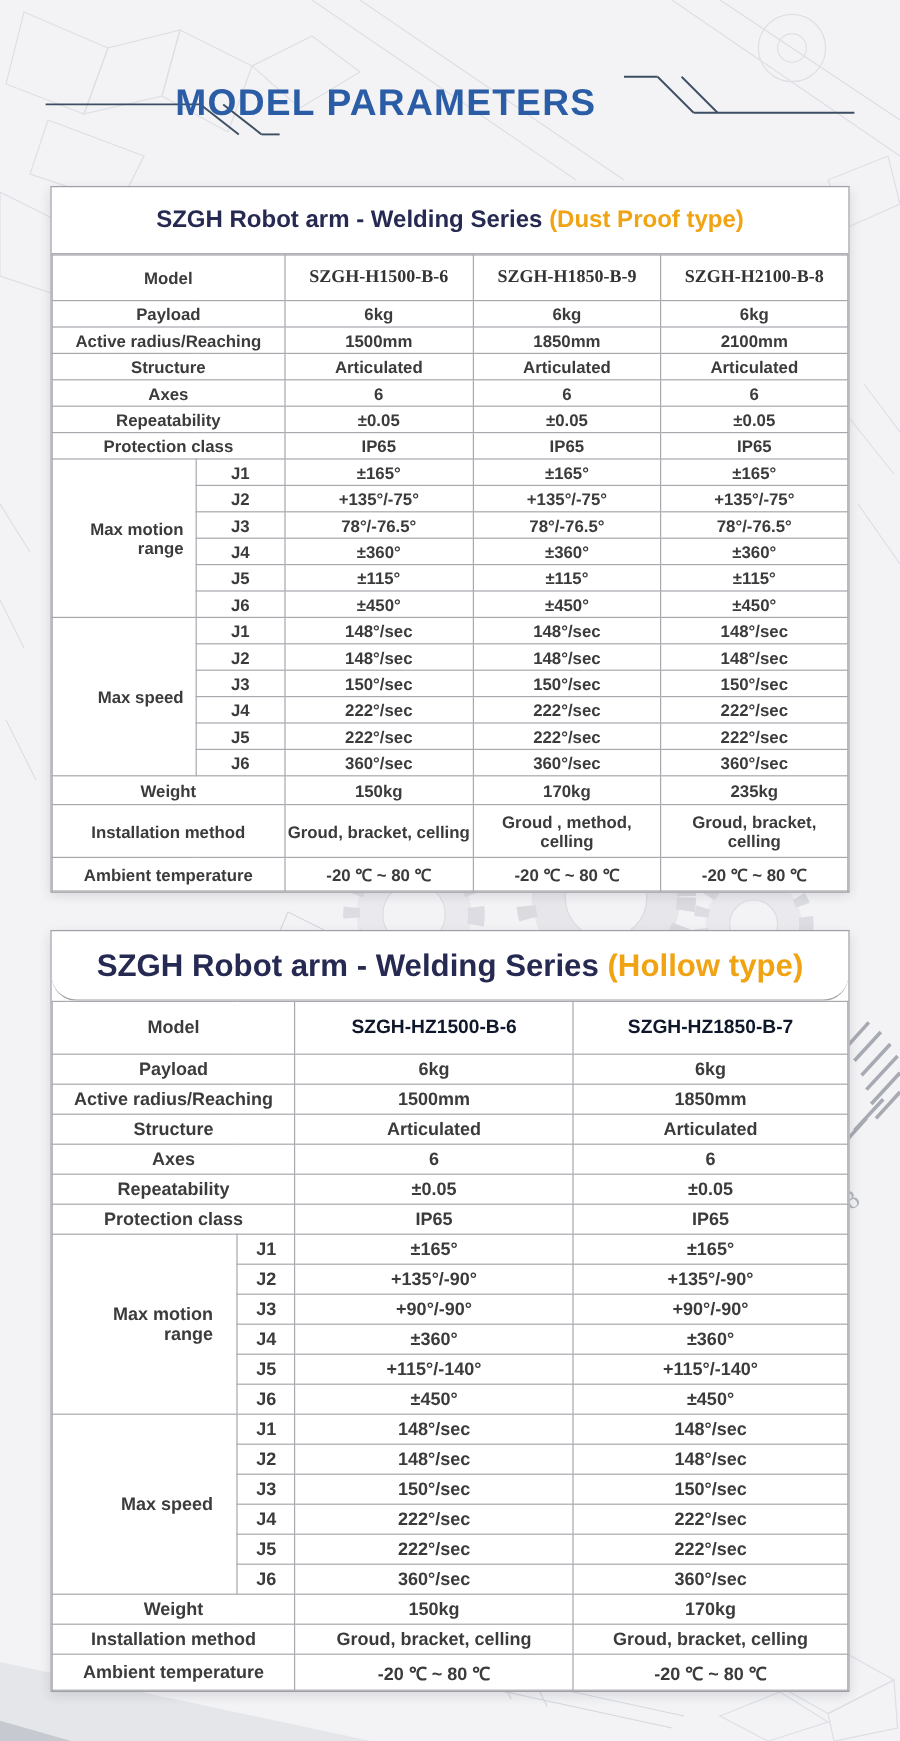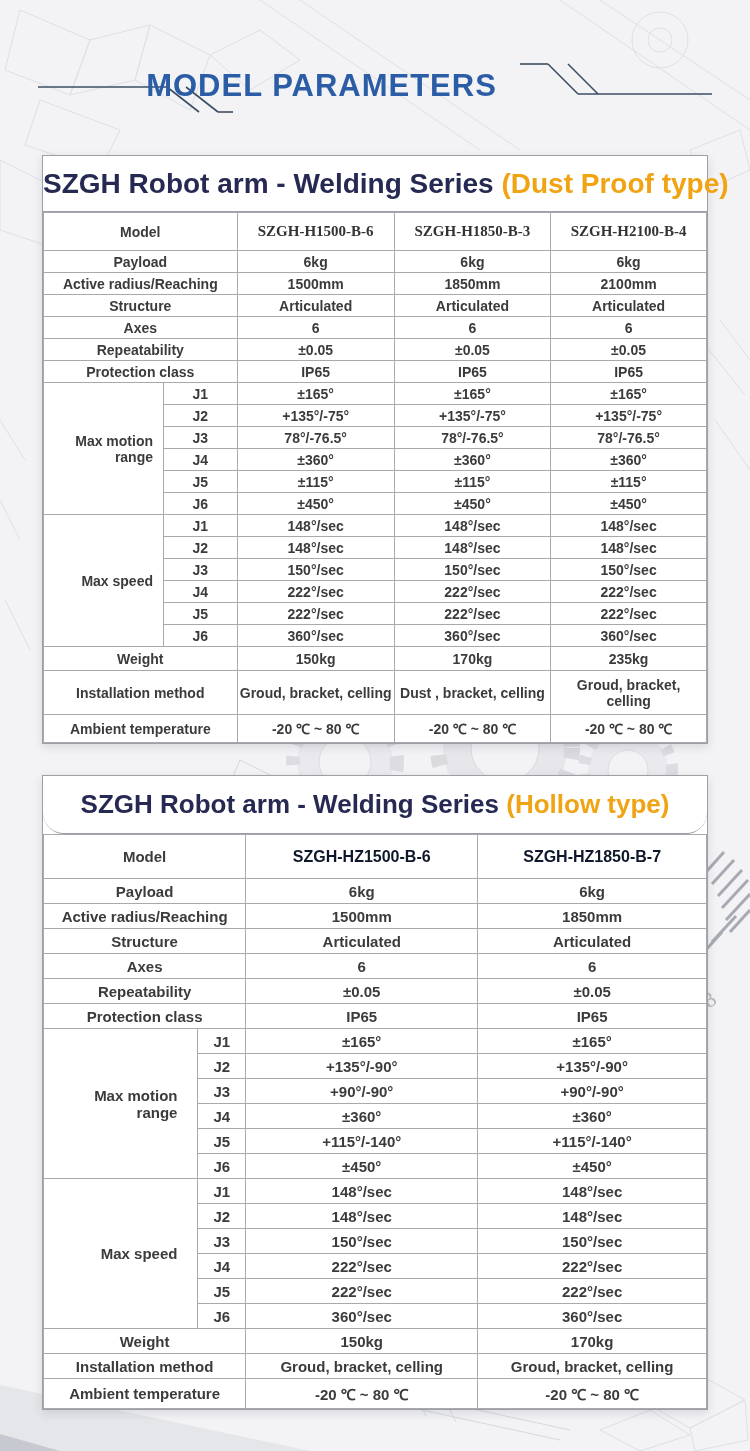--- a/index.html
+++ b/index.html
@@ -14,21 +14,21 @@
       font-size:31px;font-weight:700;letter-spacing:1px;color:#2b5da6;}
   .hdr-decor{position:absolute;left:0;top:0;}
 
   
   .panel{position:absolute;left:42px;width:664px;background:#ffffff;
       border:1px solid #9e9ea4;box-shadow:0 3px 9px rgba(50,55,80,.14);}
   .panel-1{top:155px;}
   .panel-2{top:775px;}
   .tbl-title{width:100%;text-align:center;font-weight:700;color:#262a52;
       border-bottom:1px solid #9e9ea4;white-space:nowrap;}
-  .panel-1 .tbl-title{height:55px;line-height:55px;font-size:28px;}
+  .panel-1 .tbl-title{height:55px;line-height:55px;font-size:20px;}
   .panel-2 .tbl-title{height:57px;line-height:57px;font-size:26px;border-radius:21px;}
   .tbl-title .accent{color:#f0a313;}
 
   table{width:100%;border-collapse:collapse;table-layout:fixed;}
   td{border:1px solid #a8a8ae;text-align:center;vertical-align:middle;
      font-weight:700;color:#3b3b3b;padding:1px 2px;overflow:hidden;}
   .t1 td{font-size:14px;}
   .t2 td{font-size:15px;}
   .t1 td.model{font-size:15px;color:#333;font-family:Liberation Serif, serif;}
   .t2 td.model{font-size:16px;color:#0f172a;}
@@ -146,22 +146,22 @@
         <col style="width:18.1%">
         <col style="width:11.1%">
         <col style="width:23.7%">
         <col style="width:23.6%">
         <col style="width:23.5%">
       </colgroup>
     <tbody>
         <tr class="model-row">
           <td class="lbl" colspan="2">Model</td>
           <td class="val model">SZGH-H1500-B-6</td>
-          <td class="val model">SZGH-H1850-B-3</td>
-          <td class="val model">SZGH-H2100-B-4</td>
+          <td class="val model">SZGH-H1850-B-9</td>
+          <td class="val model">SZGH-H2100-B-8</td>
         </tr>
         <tr>
           <td class="lbl" colspan="2">Payload</td>
           <td class="val">6kg</td>
           <td class="val">6kg</td>
           <td class="val">6kg</td>
         </tr>
         <tr>
           <td class="lbl" colspan="2">Active radius/Reaching</td>
           <td class="val">1500mm</td>
@@ -268,21 +268,21 @@
         </tr>
         <tr class="weight-row">
           <td class="lbl" colspan="2">Weight</td>
           <td class="val">150kg</td>
           <td class="val">170kg</td>
           <td class="val">235kg</td>
         </tr>
         <tr class="install-row">
           <td class="lbl" colspan="2">Installation method</td>
           <td class="val">Groud, bracket, celling</td>
-          <td class="val">Dust , bracket, celling</td>
+          <td class="val">Groud , method, celling</td>
           <td class="val">Groud, bracket, celling</td>
         </tr>
         <tr class="ambient-row">
           <td class="lbl" colspan="2">Ambient temperature</td>
           <td class="val">-20 ℃ ~ 80 ℃</td>
           <td class="val">-20 ℃ ~ 80 ℃</td>
           <td class="val">-20 ℃ ~ 80 ℃</td>
         </tr>
       </tbody>
   </table>

